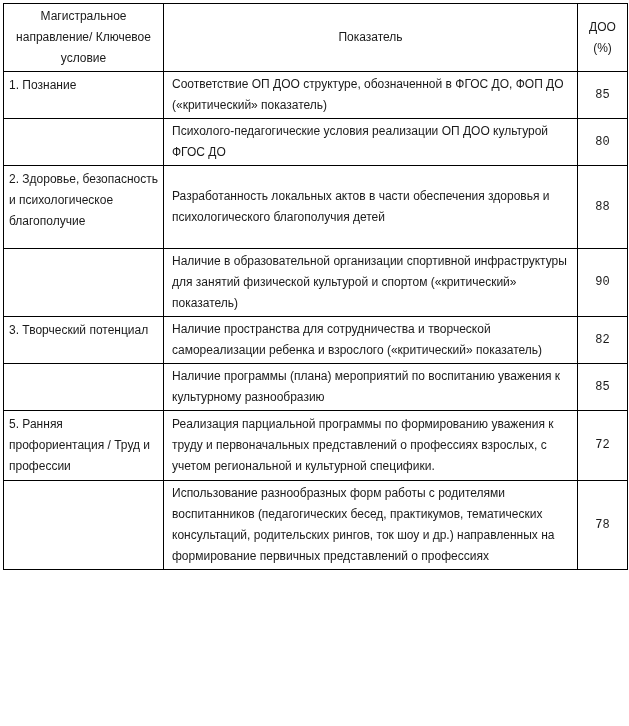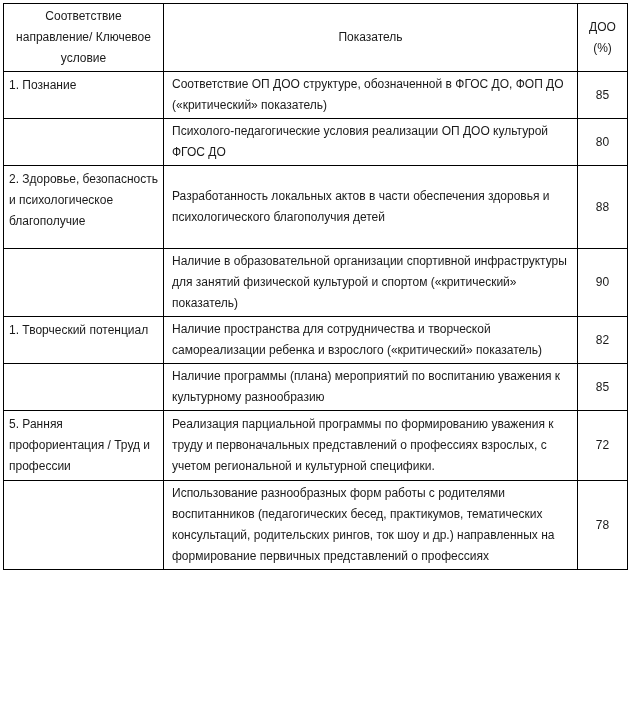--- a/index.html
+++ b/index.html
@@ -42,34 +42,35 @@
   }
   td.cell-indicator {
     vertical-align: middle;
     text-align: left;
     padding: 2px 6px 2px 8px;
   }
   td.cell-value {
     vertical-align: middle;
     text-align: center;
     padding: 2px 2px;
+    font-family: Liberation Mono, monospace;
   }
 </style>
 </head>
 <body>
 
 <table class="doc-table">
   <colgroup>
     <col class="c1">
     <col class="c2">
     <col class="c3">
   </colgroup>
   <thead>
     <tr style="height:63px;">
-      <th>Соответствие направление/ Ключевое условие</th>
+      <th>Магистральное направление/ Ключевое условие</th>
       <th>Показатель</th>
       <th>ДОО (%)</th>
     </tr>
   </thead>
   <tbody>
     <tr style="height:42px;margin-top:36px;">
       <td class="cell-direction">1. Познание</td>
       <td class="cell-indicator">Соответствие ОП ДОО структуре, обозначенной в ФГОС ДО, ФОП ДО («критический» показатель)</td>
       <td class="cell-value">85</td>
     </tr>
@@ -82,21 +83,21 @@
       <td class="cell-direction">2. Здоровье, безопасность и психологическое благополучие</td>
       <td class="cell-indicator">Разработанность локальных актов в части обеспечения здоровья и психологического благополучия детей</td>
       <td class="cell-value">88</td>
     </tr>
     <tr style="height:65px;">
       <td class="cell-direction"></td>
       <td class="cell-indicator">Наличие в образовательной организации спортивной инфраструктуры для занятий физической культурой и спортом («критический» показатель)</td>
       <td class="cell-value">90</td>
     </tr>
     <tr style="height:44px;">
-      <td class="cell-direction">1. Творческий потенциал</td>
+      <td class="cell-direction">3. Творческий потенциал</td>
       <td class="cell-indicator">Наличие пространства для сотрудничества и творческой самореализации ребенка и взрослого («критический» показатель)</td>
       <td class="cell-value">82</td>
     </tr>
     <tr style="height:43px;">
       <td class="cell-direction"></td>
       <td class="cell-indicator">Наличие программы (плана) мероприятий по воспитанию уважения к культурному разнообразию</td>
       <td class="cell-value">85</td>
     </tr>
     <tr style="height:70px;">
       <td class="cell-direction">5. Ранняя профориентация / Труд и профессии</td>

